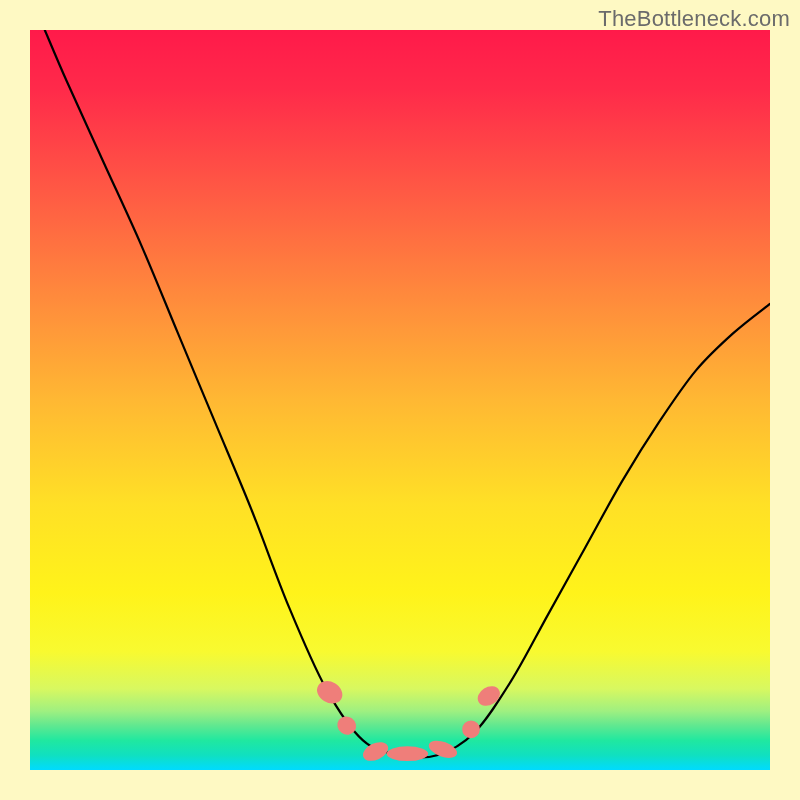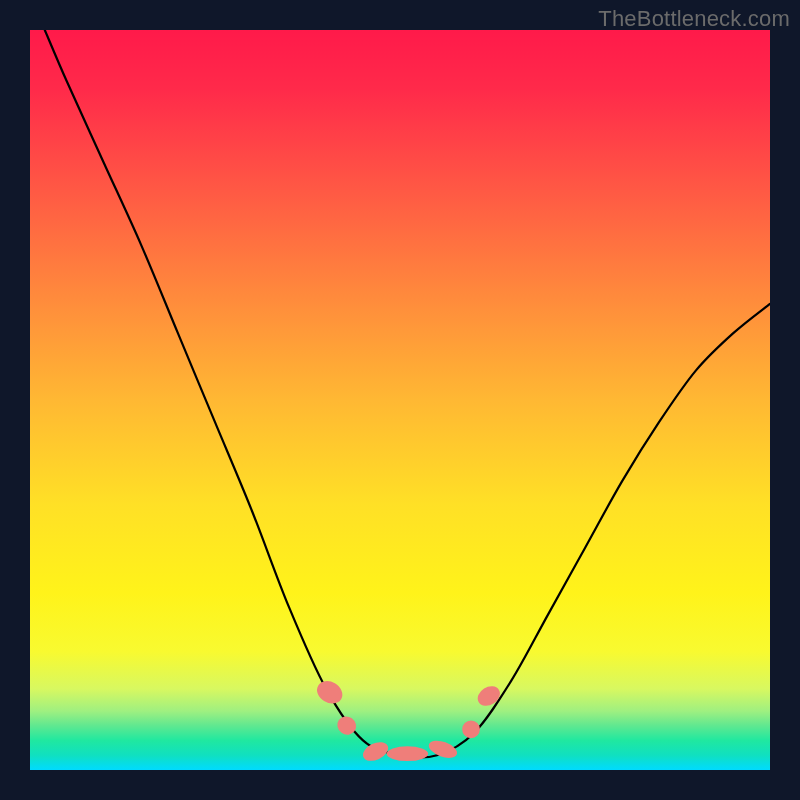--- a/index.html
+++ b/index.html
@@ -8,21 +8,21 @@
     width: 800px;
     height: 800px;
     background: #000;
     overflow: hidden;
     font-family: Arial, Helvetica, sans-serif;
   }
   .stage {
     position: relative;
     width: 800px;
     height: 800px;
-    background: #0f172a;
+    background: #fef9c3;
   }
   .plot {
     position: absolute;
     left: 30px;
     top: 30px;
     width: 740px;
     height: 740px;
     background: linear-gradient(
       to bottom,
       #ff1a4a 0%,

